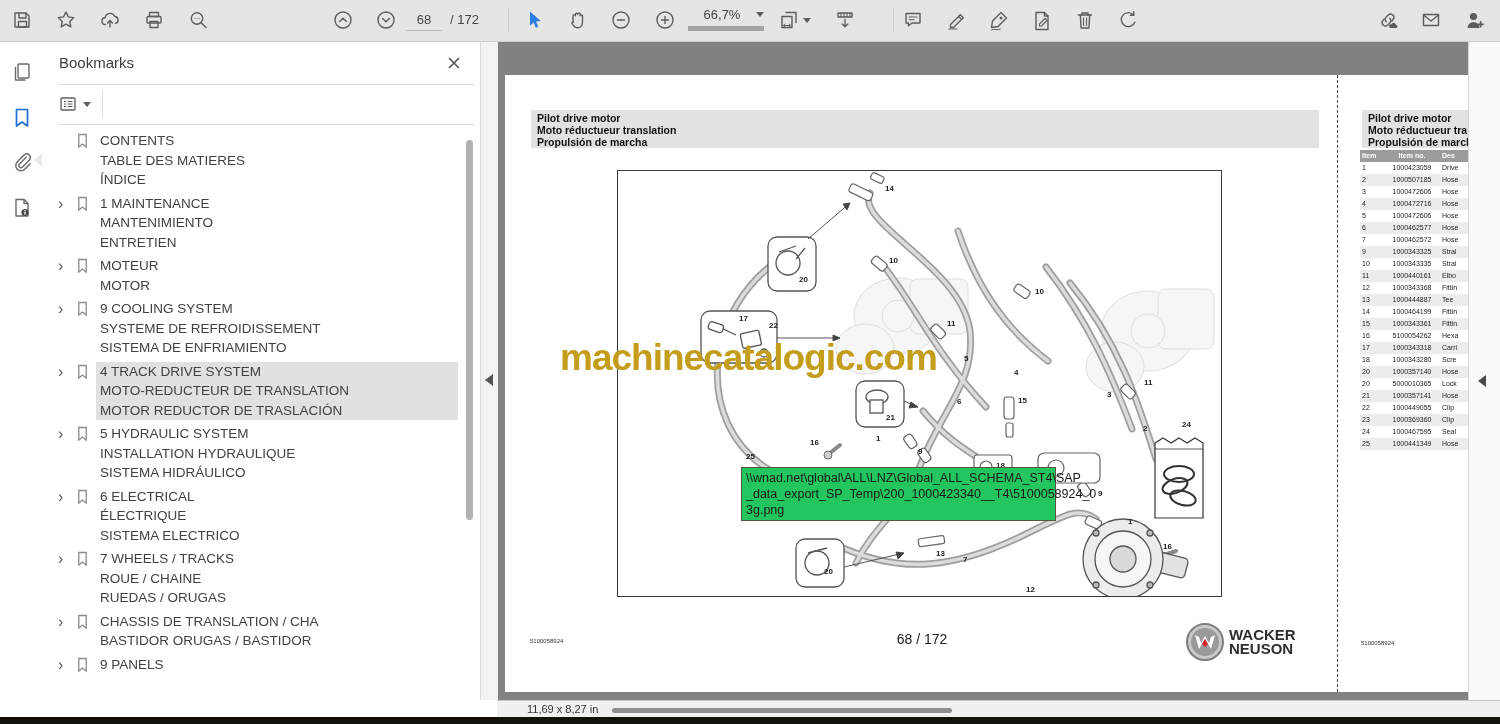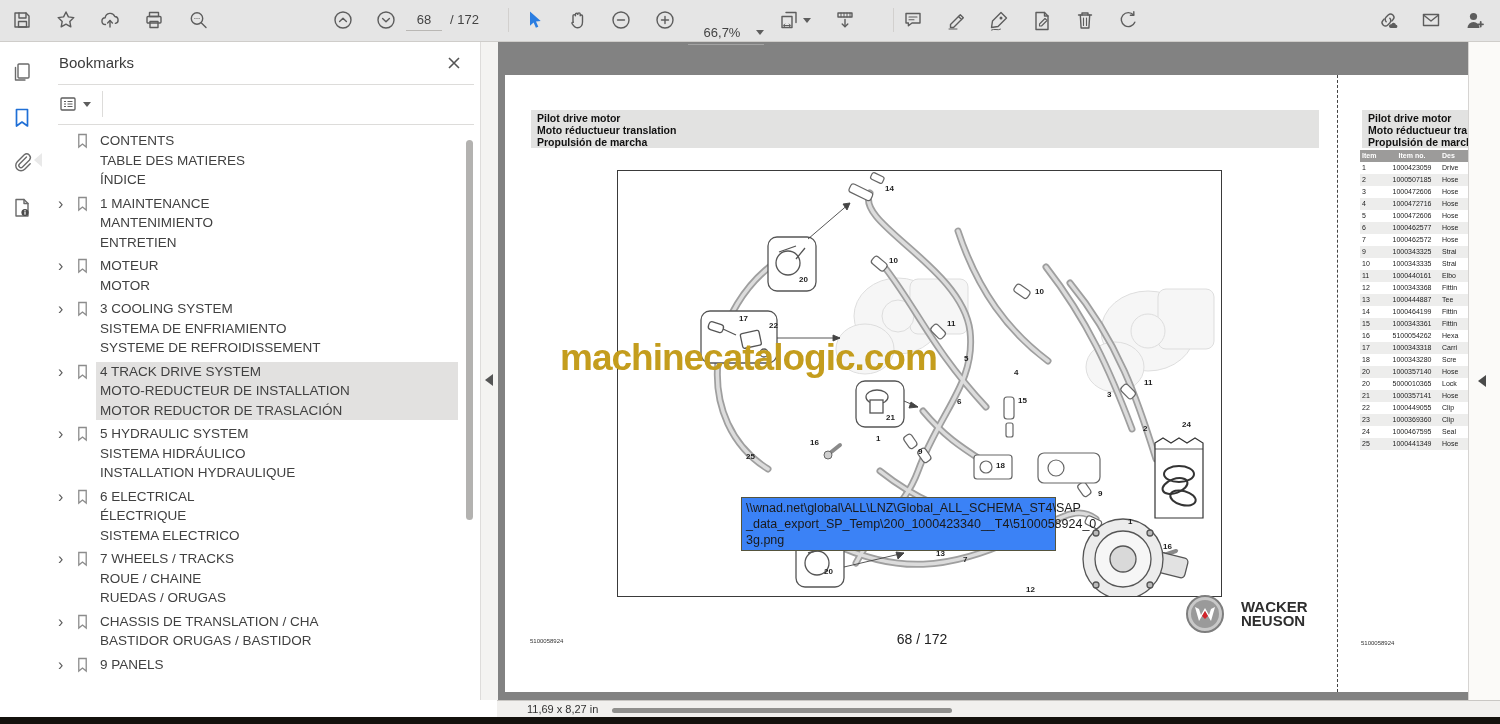--- a/index.html
+++ b/index.html
@@ -9,21 +9,21 @@
   .toolbar{position:absolute;left:0;top:0;width:1500px;height:41px;background:#e5e5e5;
            border-bottom:1px solid #cfcdca;z-index:30;}
   .tbtn{position:absolute;top:4px;width:34px;height:32px;display:flex;align-items:center;
         justify-content:center;border-radius:3px;}
   .tbtn svg{stroke:#5d5d5d;fill:none;stroke-width:1.4;stroke-linecap:round;stroke-linejoin:round;}
   .tdivider{position:absolute;top:8px;width:1px;height:24px;background:#d2d0ce;}
   .pagebox{position:absolute;left:406px;top:8px;width:36px;height:22px;border-bottom:1px solid #b9b7b4;
            font-size:13px;color:#444;display:flex;align-items:center;justify-content:center;}
   .pagetotal{position:absolute;left:450px;top:8px;height:22px;font-size:13px;color:#444;
              display:flex;align-items:center;}
-  .zoomctl{position:absolute;left:688px;top:20px;width:76px;height:24px;border-bottom:1px solid #a3a3a3;
+  .zoomctl{position:absolute;left:688px;top:2px;width:76px;height:24px;border-bottom:5px solid #a3a3a3;
            display:flex;align-items:center;font-size:13px;color:#444;}
   .zoomctl .zval{flex:1;text-align:center;}
   .caret{width:0;height:0;border-left:4px solid transparent;border-right:4px solid transparent;
          border-top:5px solid #5d5d5d;}
   
   .rail{position:absolute;left:0;top:41px;width:42px;height:676px;background:#fff;z-index:20;}
   .rbtn{position:absolute;left:8px;width:28px;height:28px;display:flex;align-items:center;justify-content:center;}
   .rbtn svg{stroke:#6a6a6a;fill:none;stroke-width:1.4;stroke-linecap:round;stroke-linejoin:round;}
   .rail-pointer{position:absolute;left:34px;top:112px;width:0;height:0;border-top:7px solid transparent;
                 border-bottom:7px solid transparent;border-right:8px solid #e9e9e9;}
@@ -54,29 +54,29 @@
   .viewport{position:absolute;left:497px;top:41px;width:971px;height:659px;background:#828282;z-index:10;}
   .spread{position:absolute;left:8px;top:34px;width:963px;height:617px;background:#fff;}
   .pg-header{position:absolute;background:#e2e2e1;color:#111;font-weight:bold;font-size:10.5px;
              line-height:12px;padding:2px 0 0 6px;white-space:nowrap;overflow:hidden;}
   .pg1-header{left:26px;top:35px;width:782px;height:36px;}
   .pg2-header{left:857px;top:35px;width:106px;height:36px;}
   .diagram{position:absolute;left:112px;top:95px;width:603px;height:425px;border:1px solid #3a3a3a;}
   .callout{position:absolute;font-size:8px;color:#1d1d1d;font-weight:bold;}
   .watermark{position:absolute;left:55px;top:262px;font-size:37px;font-weight:bold;color:#c49d1d;
              letter-spacing:-1px;z-index:5;white-space:nowrap;}
-  .tooltip{position:absolute;left:236px;top:422px;width:305px;background:#3b82f6;border:1px solid #55543c;
+  .tooltip{position:absolute;left:236px;top:392px;width:305px;background:#22c55e;border:1px solid #55543c;
            font-size:12.5px;line-height:16px;color:#1a1a1a;padding:2px 4px;z-index:6;}
   .docnum{position:absolute;font-size:6px;color:#333;}
   .docnum1{left:25px;top:563px;}
   .docnum2{left:856px;top:565px;}
   .pageind{position:absolute;left:26px;top:556px;width:782px;text-align:center;font-size:14px;color:#222;}
   .dashline{position:absolute;left:832px;top:0;height:617px;border-left:1px dashed #444;}
   
-  .brand{position:absolute;left:680px;top:519px;display:flex;align-items:center;gap:16px;}
+  .brand{position:absolute;left:680px;top:547px;display:flex;align-items:center;gap:4px;}
   .brand-text{font-size:15px;line-height:14px;font-weight:800;color:#2e2e2e;letter-spacing:0;}
   
   .ptable{position:absolute;left:855px;top:75px;width:108px;height:302px;overflow:hidden;font-size:7px;color:#222;}
   .prow{display:flex;height:12px;line-height:12px;white-space:nowrap;}
   .prow.head{background:#9c9b9a;color:#fff;font-weight:bold;}
   .prow:nth-child(odd):not(.head){background:#ededec;}
   .pc1{width:20px;flex:none;padding-left:2px;}
   .pc2{width:60px;flex:none;text-align:center;}
   .pc3{flex:1;overflow:hidden;}
   
@@ -336,45 +336,45 @@
             <div>MOTEUR</div>
             <div>MOTOR</div>
           </div>
         </div>
         <div class="bm-item">
           <span class="bm-chevron">›</span>
           <svg class="bm-flag" viewBox="0 0 14 17">
             <path d="M3 1.5h8v13.5l-4-3.2-4 3.2z" fill="none" stroke="#8c8c8c" stroke-width="1.4"></path>
           </svg>
           <div class="bm-text">
-            <div>3 COOLING SYSTEM</div>
+            <div>9 COOLING SYSTEM</div>
+            <div>SYSTEME DE REFROIDISSEMENT</div>
             <div>SISTEMA DE ENFRIAMIENTO</div>
-            <div>SYSTEME DE REFROIDISSEMENT</div>
           </div>
         </div>
         <div class="bm-item selected">
           <span class="bm-chevron">›</span>
           <svg class="bm-flag" viewBox="0 0 14 17">
             <path d="M3 1.5h8v13.5l-4-3.2-4 3.2z" fill="none" stroke="#8c8c8c" stroke-width="1.4"></path>
           </svg>
           <div class="bm-text">
             <div>4 TRACK DRIVE SYSTEM</div>
-            <div>MOTO-REDUCTEUR DE INSTALLATION</div>
+            <div>MOTO-REDUCTEUR DE TRANSLATION</div>
             <div>MOTOR REDUCTOR DE TRASLACIÓN</div>
           </div>
         </div>
         <div class="bm-item">
           <span class="bm-chevron">›</span>
           <svg class="bm-flag" viewBox="0 0 14 17">
             <path d="M3 1.5h8v13.5l-4-3.2-4 3.2z" fill="none" stroke="#8c8c8c" stroke-width="1.4"></path>
           </svg>
           <div class="bm-text">
             <div>5 HYDRAULIC SYSTEM</div>
+            <div>INSTALLATION HYDRAULIQUE</div>
             <div>SISTEMA HIDRÁULICO</div>
-            <div>INSTALLATION HYDRAULIQUE</div>
           </div>
         </div>
         <div class="bm-item">
           <span class="bm-chevron">›</span>
           <svg class="bm-flag" viewBox="0 0 14 17">
             <path d="M3 1.5h8v13.5l-4-3.2-4 3.2z" fill="none" stroke="#8c8c8c" stroke-width="1.4"></path>
           </svg>
           <div class="bm-text">
             <div>6 ELECTRICAL</div>
             <div>ÉLECTRIQUE</div>

